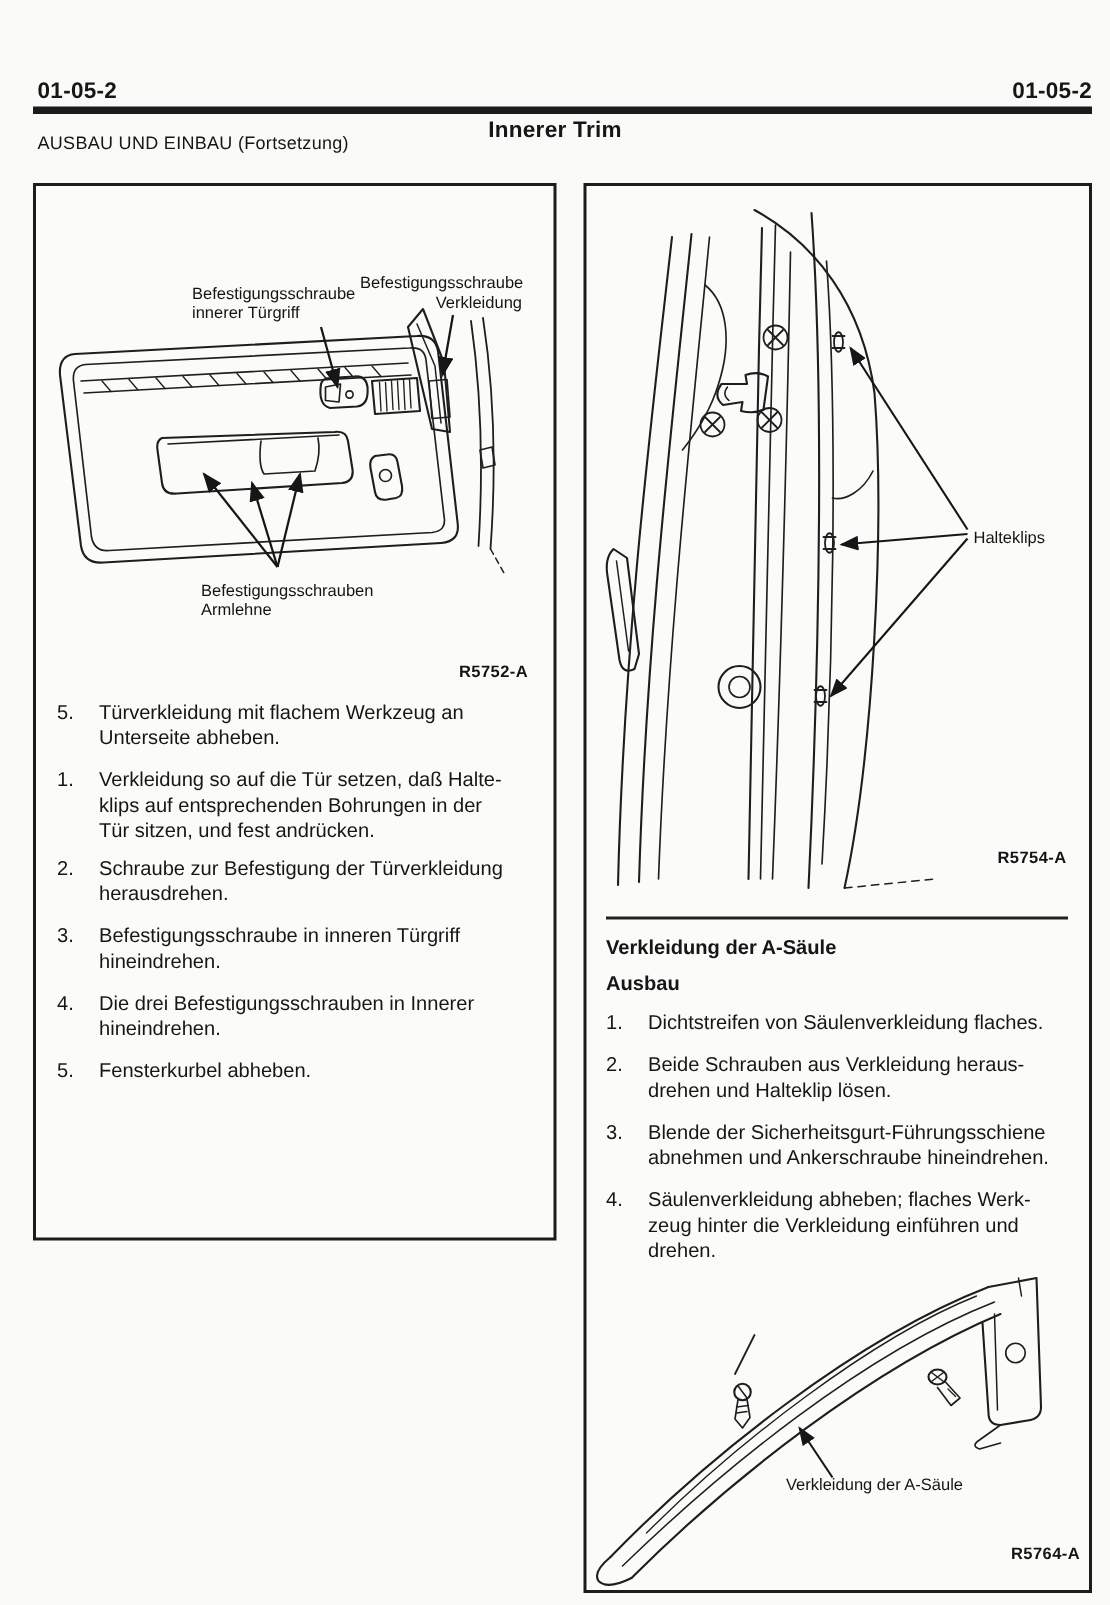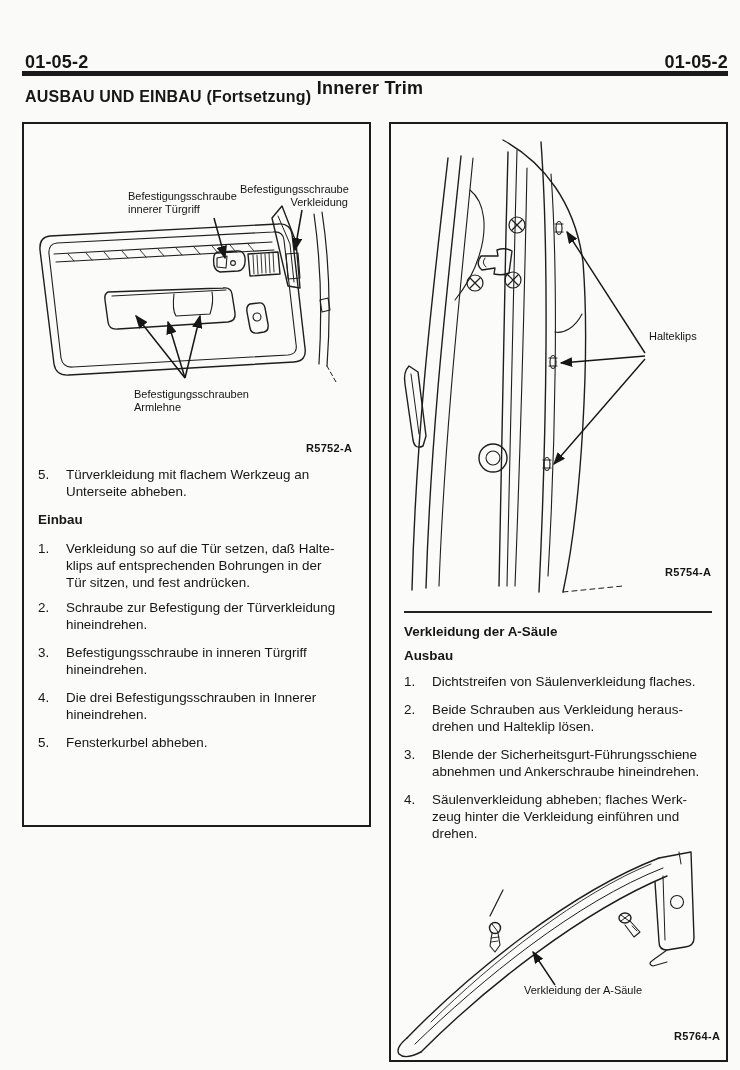--- a/index.html
+++ b/index.html
@@ -5,23 +5,23 @@
   html,body{margin:0;padding:0;}
   body{
     width:740px;height:1070px;position:relative;
     background:#fafaf8;
     font-family:"Liberation Sans", sans-serif;
     color:#161616;
     -webkit-font-smoothing:antialiased;
     overflow:hidden;
   }
   .abs{position:absolute;}
-  .hdr{font-size:18px;font-weight:bold;letter-spacing:.2px;}
+  .hdr{font-size:15px;font-weight:bold;letter-spacing:.2px;}
   .rule-thick{background:#1b1b1b;height:5px;}
-  .title{font-size:16px;font-weight:bold;letter-spacing:.2px;}
+  .title{font-size:12px;font-weight:normal;letter-spacing:.2px;}
   .figbox{border:2px solid #1c1c1c;background:#fbfbf9;box-sizing:border-box;}
   .figlabel{font-size:11px;line-height:13px;white-space:pre-line;color:#141414;}
   .figref{font-size:11px;font-weight:bold;letter-spacing:.3px;color:#141414;}
   .steps{font-size:13.4px;line-height:17px;}
   .step{display:flex;margin-bottom:11px;}
   .step .num{width:28px;flex:0 0 28px;}
   .step .txt{flex:1;white-space:pre-line;}
   .subhead{font-weight:bold;font-size:13.4px;margin:2px 0 12px 0;}
   .note{margin:-2px 0 11px 28px;white-space:pre-line;}
   .divider{background:#222;height:2px;}
@@ -94,31 +94,30 @@
 <div class="abs figlabel" style="left:134px;top:388px;">Befestigungsschrauben
 Armlehne</div>
 <div class="abs figref" style="left:306px;top:442px;">R5752-A</div>
 
 <div class="abs steps" style="left:38px;top:466px;width:322px;">
   <div class="step">
     <span class="num">5.</span>
     <span class="txt">Türverkleidung mit flachem Werkzeug an
 Unterseite abheben.</span>
   </div>
-  <div class="subhead">Einbau</div>
   <div class="step" style="margin-bottom:8px;">
     <span class="num">1.</span>
     <span class="txt">Verkleidung so auf die Tür setzen, daß Halte-
 klips auf entsprechenden Bohrungen in der
 Tür sitzen, und fest andrücken.</span>
   </div>
   <div class="step">
     <span class="num">2.</span>
     <span class="txt">Schraube zur Befestigung der Türverkleidung
-hineindrehen.</span>
+herausdrehen.</span>
   </div>
   <div class="step">
     <span class="num">3.</span>
     <span class="txt">Befestigungsschraube in inneren Türgriff
 hineindrehen.</span>
   </div>
   <div class="step">
     <span class="num">4.</span>
     <span class="txt">Die drei Befestigungsschrauben in Innerer
 hineindrehen.</span>
@@ -182,21 +181,21 @@
     </g>
   </g>
 
   <g fill="none" stroke="#161616" stroke-width="1.4">
     <path d="M 254,229 L 176,108" marker-end="url(#ah2)"></path>
     <path d="M 254,232 L 170,239" marker-end="url(#ah2)"></path>
     <path d="M 254,235 L 163,340" marker-end="url(#ah2)"></path>
   </g>
 </svg>
 
-<div class="abs figlabel" style="left:649px;top:330px;">Halteklips</div>
+<div class="abs figlabel" style="left:649px;top:353px;">Halteklips</div>
 <div class="abs figref" style="left:665px;top:566px;">R5754-A</div>
 
 <div class="abs divider" style="left:404px;width:308px;top:611px;"></div>
 
 <div class="abs subhead" style="left:404px;top:624px;margin:0;">Verkleidung der A-Säule</div>
 <div class="abs subhead" style="left:404px;top:648px;margin:0;">Ausbau</div>
 <div class="abs steps" style="left:404px;top:673px;width:316px;">
   <div class="step">
     <span class="num">1.</span>
     <span class="txt">Dichtstreifen von Säulenverkleidung flaches.</span>

